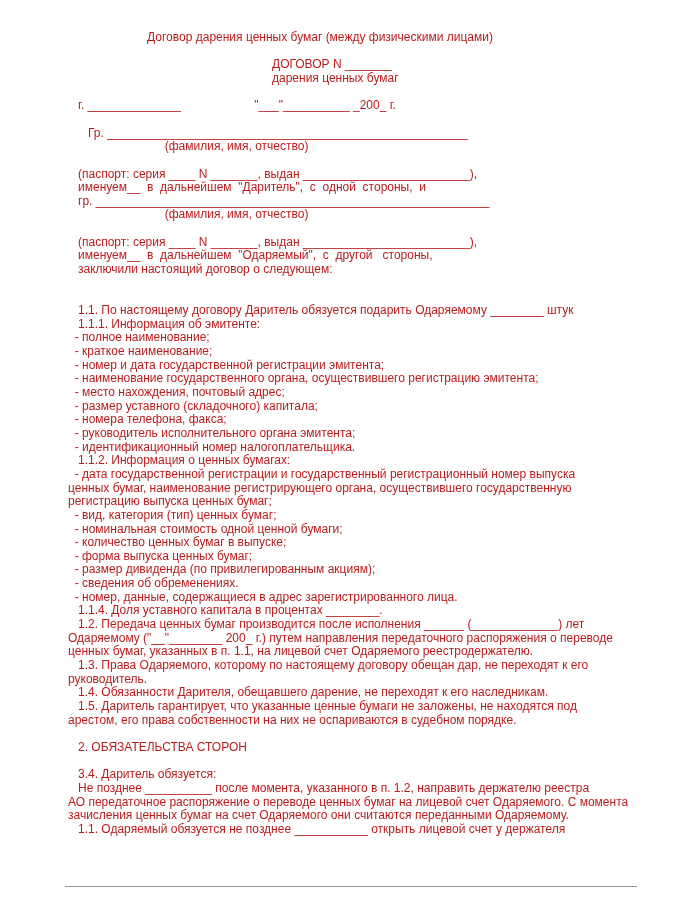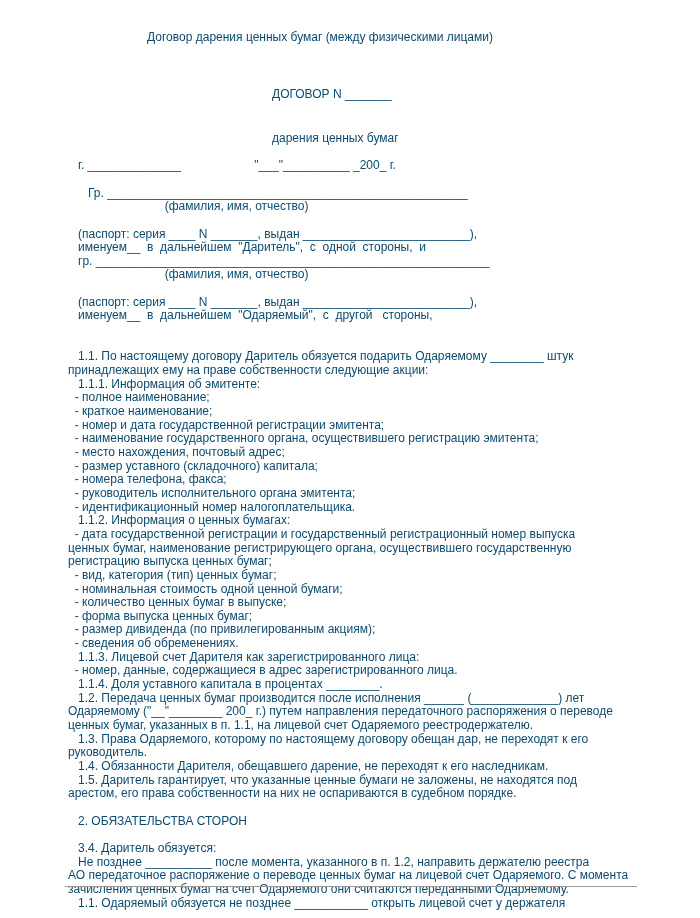--- a/index.html
+++ b/index.html
@@ -4,42 +4,41 @@
 <style>
   html, body { margin: 0; padding: 0; background: #ffffff; }
   .page {
     position: relative;
     width: 700px;
     height: 918px;
     background: #ffffff;
     overflow: hidden;
     font-family: "Liberation Sans", sans-serif;
     font-size: 12px;
-    color: #0c4a6e;
+    color: #b91c1c;
   }
   .doc-body {
     position: absolute;
     top: 31px;
     left: 68px;
     right: 0;
   }
   .ln {
     white-space: pre;
     line-height: 13.65px;
     min-height: 13.65px;
     font-family: "Liberation Sans", sans-serif;
   }
   .ln.title {
     white-space: normal;
     width: 504px;
     text-align: center;
   }
   .ln.docnum {
     padding-left: 204px;
-    margin-top: 30px;
   }
   .divider {
     position: absolute;
     left: 65px;
     top: 886px;
     width: 572px;
     height: 1px;
     background: #9a9a9a;
   }
 </style>
@@ -58,45 +57,44 @@
       <div class="ln">      Гр. ______________________________________________________</div>
       <div class="ln">                             (фамилия, имя, отчество)</div>
       <div class="ln"></div>
       <div class="ln">   (паспорт: серия ____ N _______, выдан _________________________),</div>
       <div class="ln">   именуем__  в  дальнейшем  "Даритель",  с  одной  стороны,  и</div>
       <div class="ln">   гр. ___________________________________________________________</div>
       <div class="ln">                             (фамилия, имя, отчество)</div>
       <div class="ln"></div>
       <div class="ln">   (паспорт: серия ____ N _______, выдан _________________________),</div>
       <div class="ln">   именуем__  в  дальнейшем  "Одаряемый",  с  другой   стороны,</div>
+      <div class="ln">   заключили настоящий договор о следующем:</div>
       <div class="ln"></div>
       <div class="ln"></div>
       <div class="ln">   1.1. По настоящему договору Даритель обязуется подарить Одаряемому ________ штук</div>
-      <div class="ln">принадлежащих ему на праве собственности следующие акции:</div>
       <div class="ln">   1.1.1. Информация об эмитенте:</div>
       <div class="ln">  - полное наименование;</div>
       <div class="ln">  - краткое наименование;</div>
       <div class="ln">  - номер и дата государственной регистрации эмитента;</div>
       <div class="ln">  - наименование государственного органа, осуществившего регистрацию эмитента;</div>
       <div class="ln">  - место нахождения, почтовый адрес;</div>
       <div class="ln">  - размер уставного (складочного) капитала;</div>
       <div class="ln">  - номера телефона, факса;</div>
       <div class="ln">  - руководитель исполнительного органа эмитента;</div>
       <div class="ln">  - идентификационный номер налогоплательщика.</div>
       <div class="ln">   1.1.2. Информация о ценных бумагах:</div>
       <div class="ln">  - дата государственной регистрации и государственный регистрационный номер выпуска</div>
       <div class="ln">ценных бумаг, наименование регистрирующего органа, осуществившего государственную</div>
       <div class="ln">регистрацию выпуска ценных бумаг;</div>
       <div class="ln">  - вид, категория (тип) ценных бумаг;</div>
       <div class="ln">  - номинальная стоимость одной ценной бумаги;</div>
       <div class="ln">  - количество ценных бумаг в выпуске;</div>
       <div class="ln">  - форма выпуска ценных бумаг;</div>
       <div class="ln">  - размер дивиденда (по привилегированным акциям);</div>
       <div class="ln">  - сведения об обременениях.</div>
-      <div class="ln">   1.1.3. Лицевой счет Дарителя как зарегистрированного лица:</div>
       <div class="ln">  - номер, данные, содержащиеся в адрес зарегистрированного лица.</div>
       <div class="ln">   1.1.4. Доля уставного капитала в процентах ________.</div>
       <div class="ln">   1.2. Передача ценных бумаг производится после исполнения ______ (_____________) лет</div>
       <div class="ln">Одаряемому ("__"________ 200_ г.) путем направления передаточного распоряжения о переводе</div>
       <div class="ln">ценных бумаг, указанных в п. 1.1, на лицевой счет Одаряемого реестродержателю.</div>
       <div class="ln">   1.3. Права Одаряемого, которому по настоящему договору обещан дар, не переходят к его</div>
       <div class="ln">руководитель.</div>
       <div class="ln">   1.4. Обязанности Дарителя, обещавшего дарение, не переходят к его наследникам.</div>
       <div class="ln">   1.5. Даритель гарантирует, что указанные ценные бумаги не заложены, не находятся под</div>
       <div class="ln">арестом, его права собственности на них не оспариваются в судебном порядке.</div>

